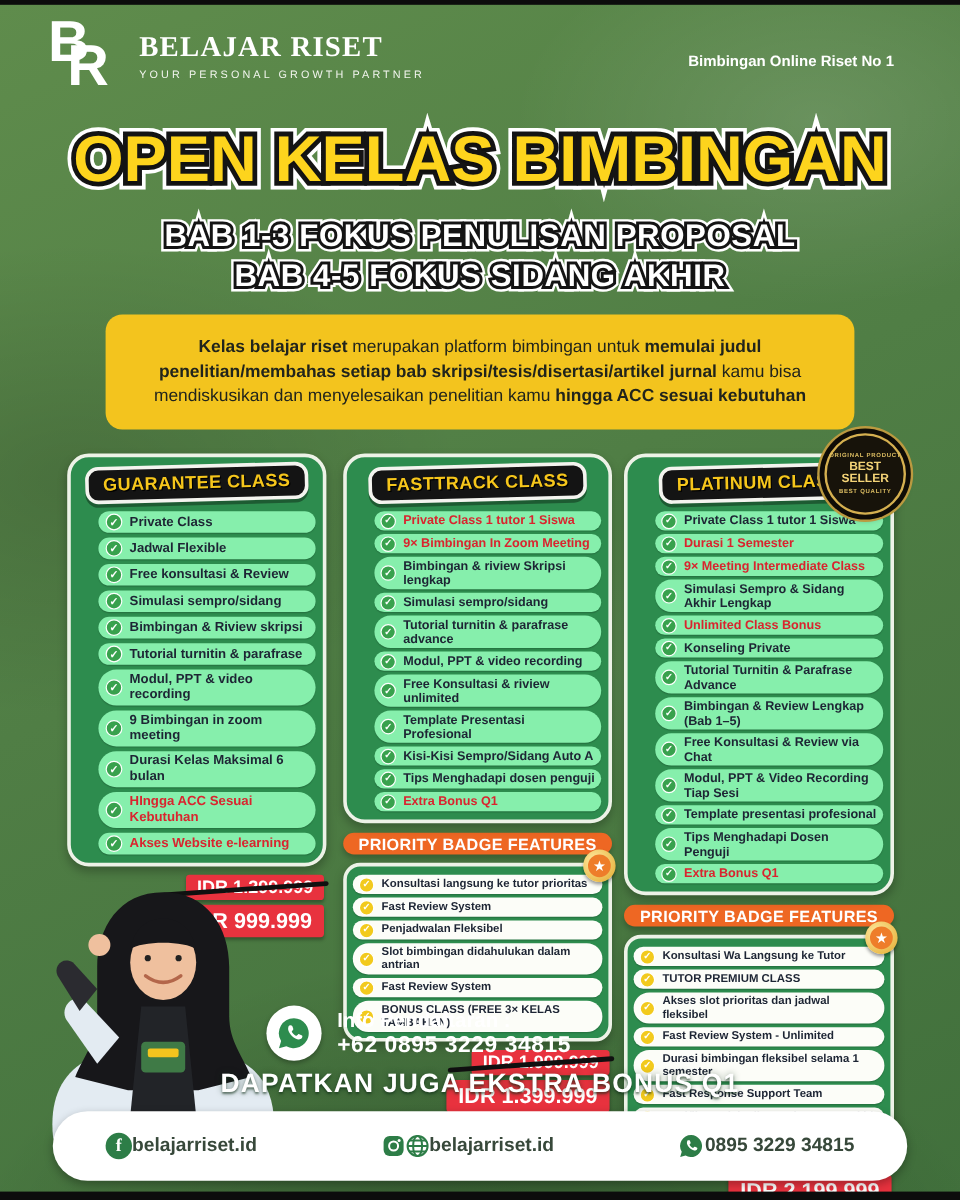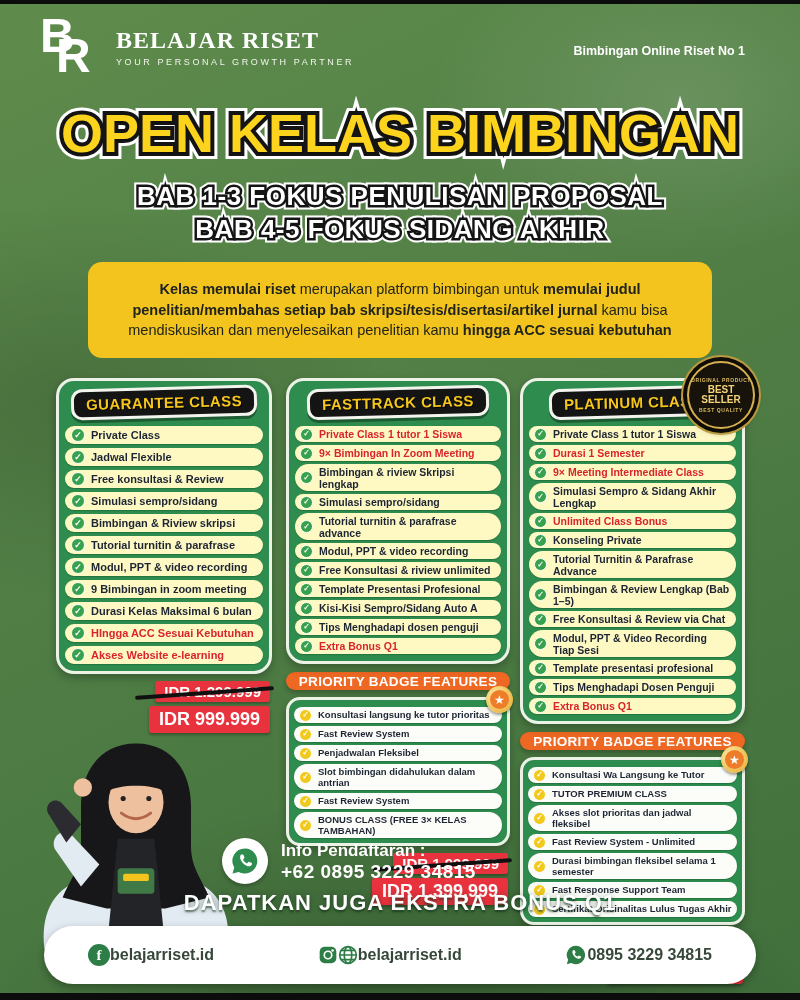--- a/index.html
+++ b/index.html
@@ -63,23 +63,23 @@
   }
   .card-plaque {
     width:max-content; max-width:96%; margin:-2px auto 8px;
     background:#141414; border:3px solid #f4f4ef; border-radius:11px;
     padding:4px 12px; transform:rotate(-1.5deg);
     color:#f6c61b; font-weight:800; font-size:15px; letter-spacing:.4px;
     text-shadow:1px 1px 0 #000; box-shadow:0 3px 0 rgba(0,0,0,.35);
     text-align:center;
   }
   .feat {
-    display:flex; align-items:center; background:#fef9c3; border-radius:999px;
+    display:flex; align-items:center; background:#86efac; border-radius:999px;
     padding:2px 6px; margin-bottom:4px; font-weight:700; font-size:11px; line-height:13px;
-    color:#1d2534; box-shadow:0 1px 1px rgba(0,0,0,.18);
+    color:#1d2534; box-shadow:0 1px 1px rgba(0,0,0,.18);margin-left:17px;
   }
   .col2 .feat, .col3 .feat { font-size:10.5px; line-height:12px; padding:1.5px 5px; margin-bottom:3px; }
   .feat:last-child { margin-bottom:1px; }
   .feat.hl .feat-text { color:#d9242e; }
   .check {
     flex:none; width:14px; height:14px; border-radius:50%;
     background:#38a14d; color:#fff; display:inline-flex; align-items:center; justify-content:center;
     font-size:9px; font-weight:700; margin-right:6px; border:1px solid #ffffff;
   }
   .check::before { content:"✓"; }
@@ -195,21 +195,21 @@
   <span class="f">BAB 1-3 FOKUS PENULISAN PROPOSAL</span>
 </div>
 <div class="t-sub t-sub2 stack">
   <span class="l w">BAB 4-5 FOKUS SIDANG AKHIR</span>
   <span class="l b">BAB 4-5 FOKUS SIDANG AKHIR</span>
   <span class="f">BAB 4-5 FOKUS SIDANG AKHIR</span>
 </div>
 
 <div class="intro-box">
   <div>
-    <span class="b">Kelas memulai riset</span><span> merupakan platform bimbingan untuk </span><span class="b">memulai judul penelitian/membahas setiap bab skripsi/tesis/disertasi/artikel jurnal</span><span> kamu bisa mendiskusikan dan menyelesaikan penelitian kamu </span><span class="b">hingga ACC sesuai kebutuhan</span>
+    <span class="b">Kelas belajar riset</span><span> merupakan platform bimbingan untuk </span><span class="b">memulai judul penelitian/membahas setiap bab skripsi/tesis/disertasi/artikel jurnal</span><span> kamu bisa mendiskusikan dan menyelesaikan penelitian kamu </span><span class="b">hingga ACC sesuai kebutuhan</span>
   </div>
 </div>
 
 <div class="col col1">
   <div class="class-card">
     <div class="card-plaque">GUARANTEE CLASS</div>
     <div>
         <div class="feat">
         <span class="check"></span>
         <span class="feat-text">Private Class</span>

